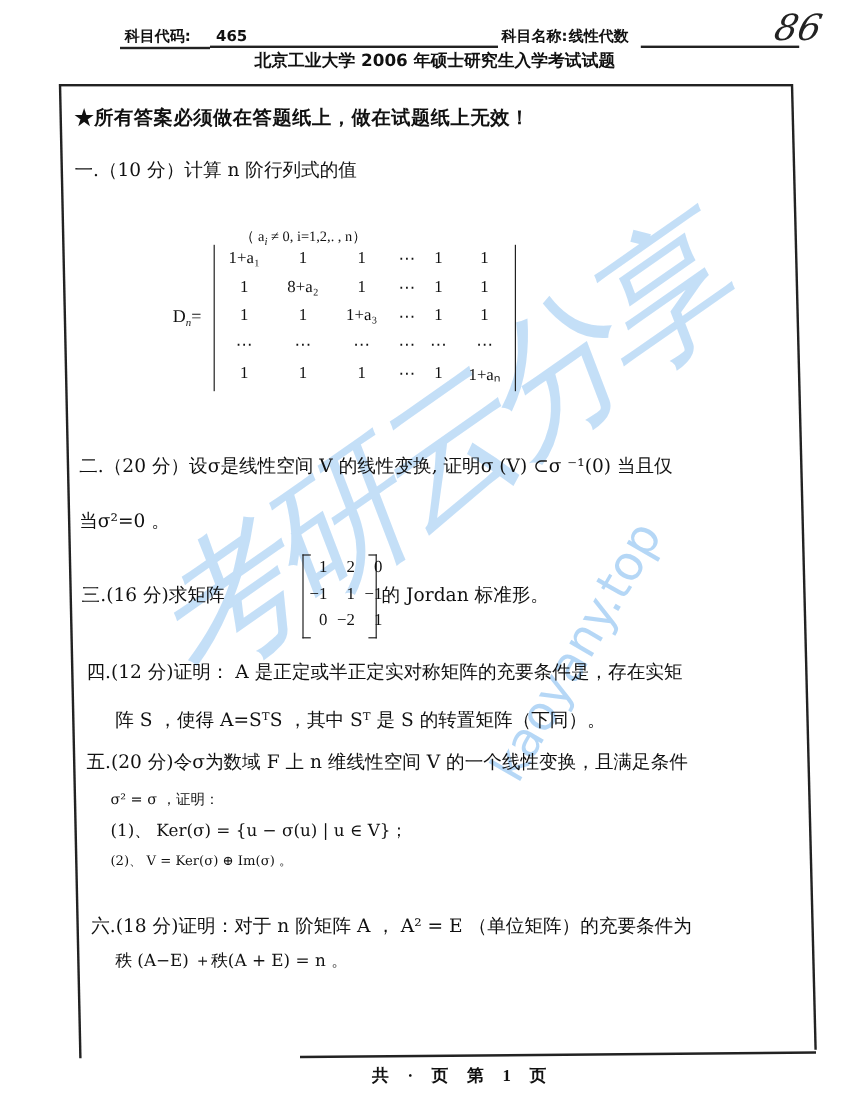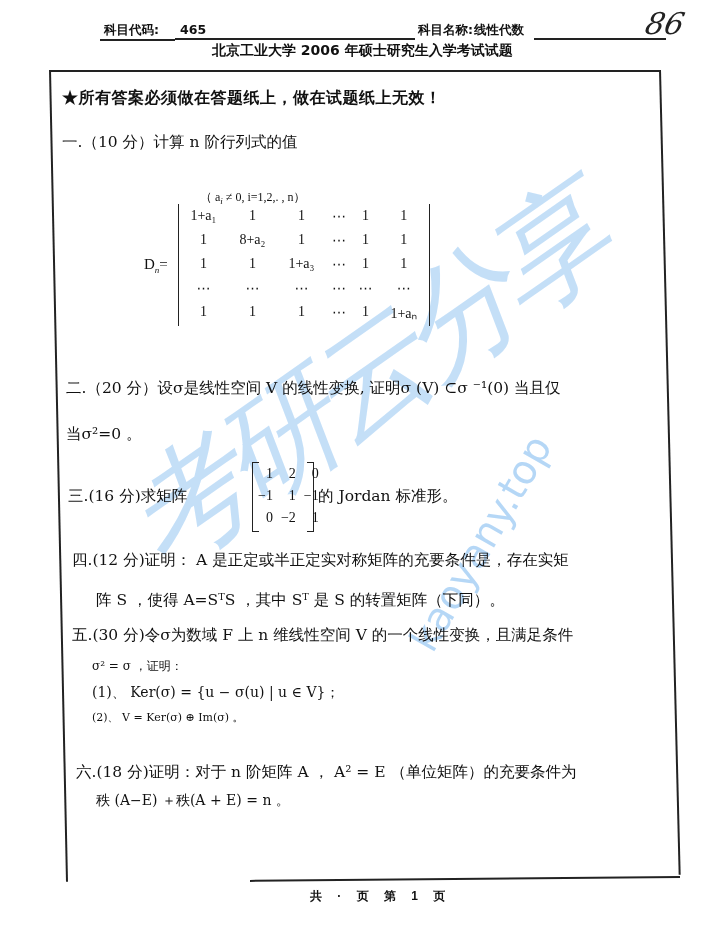--- a/index.html
+++ b/index.html
@@ -19,21 +19,21 @@
   .det { position:absolute; left:178px; top:204px; width:250px; height:122px; border-left:1.5px solid #222; border-right:1.5px solid #222; }
   .det table, .mat table { border-collapse:collapse; }
   .det td { font-family:"Liberation Serif",serif; font-size:14px; text-align:center; padding:0; height:24px; }
   .mat { position:absolute; left:252px; top:462px; width:62px; height:68px; }
   .mat .br-l, .mat .br-r { position:absolute; top:0; width:6px; height:68px; border:1.5px solid #222; }
   .mat .br-l { left:0; border-right:none; }
   .mat .br-r { right:0; border-left:none; }
   .mat td { font-family:"Liberation Serif",serif; font-size:14px; text-align:right; padding:0 4px; height:22px; }
   sub, sup { font-size:9px; }
   .wm { position:absolute; color:#2f8fe6; opacity:0.28; font-family:"DejaVu Serif",serif; pointer-events:none; }
-  .footer { font-family:Liberation Sans, sans-serif; font-size:12px; font-weight:bold; letter-spacing:6px; }
+  .footer { font-family:Liberation Serif, serif; font-size:14px; font-weight:bold; letter-spacing:6px; }
 </style>
 </head>
 <body>
 
 <div class="abs hdr" style="left:104px; top:22px;">科目代码:</div>
 <div class="abs hdr" style="left:180px; top:22px;">465</div>
 <div class="hdr-line" style="left:175px; top:38px; width:240px;"></div>
 <div class="abs hdr" style="left:418px; top:22px;">科目名称:</div>
 <div class="abs hdr" style="left:474px; top:22px;font-family:Liberation Mono, monospace;">线性代数</div>
 <div class="hdr-line" style="left:534px; top:38px; width:132px;"></div>
@@ -139,21 +139,21 @@
     </table>
 </div>
 <div class="abs q" style="left:318px; top:486px;">的 Jordan 标准形。</div>
 
 <div class="abs q" style="left:72px; top:550px;">
   <span>四.</span><span>(12 分)</span><span>证明： A 是正定或半正定实对称矩阵的充要条件是，存在实矩</span>
 </div>
 <div class="abs q" style="left:96px; top:590px;">阵 S ，使得 A=SᵀS ，其中 Sᵀ 是 S 的转置矩阵（下同）。</div>
 
 <div class="abs q" style="left:72px; top:625px;">
-  <span>五.</span><span>(30 分)</span><span>令σ为数域 F 上 n 维线性空间 V 的一个线性变换，且满足条件</span>
+  <span>五.</span><span>(20 分)</span><span>令σ为数域 F 上 n 维线性空间 V 的一个线性变换，且满足条件</span>
 </div>
 <div class="abs q" style="left:92px; top:658px; font-size:12px;text-align:center;">σ² = σ ，证明：</div>
 <div class="abs q" style="left:92px; top:684px; font-size:14px;">(1)、 Ker(σ) = {u − σ(u) | u ∈ V}；</div>
 <div class="abs q" style="left:92px; top:710px; font-size:11px;">(2)、 V = Ker(σ) ⊕ Im(σ) 。</div>
 
 <div class="abs q" style="left:76px; top:762px;">
   <span>六.</span><span>(18 分)</span><span>证明：对于 n 阶矩阵 A ，  A² = E （单位矩阵）的充要条件为</span>
 </div>
 <div class="abs q" style="left:96px; top:792px; font-size:14px;">秩 (A−E) ＋秩(A + E) = n 。</div>
 

